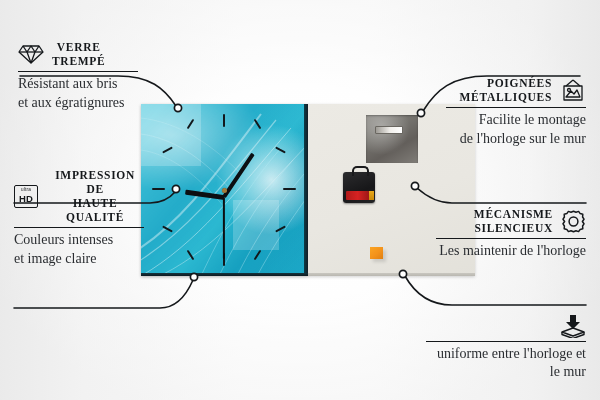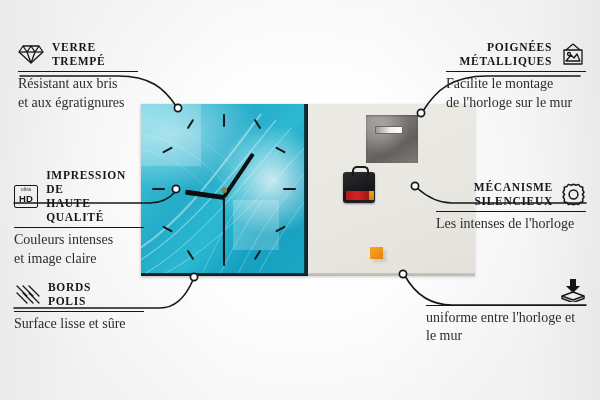--- a/index.html
+++ b/index.html
@@ -107,25 +107,25 @@
   .feat .titles{
     font-family:"Liberation Serif",serif;font-weight:bold;
     font-size:11.5px;letter-spacing:.7px;color:#15181b;line-height:1.22;
     text-transform:uppercase;
   }
   .feat .rule{height:1px;background:#15181b;margin-top:3px;}
   .feat .desc{
     font-family:"Liberation Serif",serif;font-size:14px;color:#2a2d31;
     line-height:1.32;margin-top:3px;
   }
-  .feat.left .titles{text-align:left;}
+  .feat.left .titles{text-align:center;}
   .feat.left .desc{text-align:left;}
-  .feat.right .head{flex-direction:row;justify-content:flex-end;}
+  .feat.right .head{flex-direction:row;justify-content:flex-end;margin-top:36px;}
   .feat.right .titles{text-align:right;}
-  .feat.right .desc{}
+  .feat.right .desc{text-align:right;}
   .ico{flex:0 0 auto;display:block;}
   .hd-box{
     width:24px;height:21px;border:1.4px solid #15181b;border-radius:2px;
     display:flex;flex-direction:column;align-items:center;justify-content:center;
     font-family:"Liberation Sans",sans-serif;color:#15181b;line-height:1;
   }
   .hd-box .u{font-size:4.6px;letter-spacing:.2px;margin-bottom:1px;}
   .hd-box .h{font-size:9.5px;font-weight:bold;letter-spacing:.3px;}
 </style>
 </head>
@@ -259,42 +259,20 @@
         <div>HAUTE QUALITÉ</div>
       </div>
     </div>
     <div class="rule" style="width: 130px;"></div>
     <div class="desc">
       <div>Couleurs intenses</div>
       <div>et image claire</div>
     </div>
   </div>
 
-  <div class="feat left" style="left:14px;top:280px;width:130px;">
-    <div class="head">
-      <svg class="ico" width="26" height="22" viewBox="0 0 26 22">
-        <g stroke="#15181b" stroke-width="1.3" stroke-linecap="round">
-          <path d="M3,3 L13,13"></path>
-            <path d="M9,3 L19,13"></path>
-            <path d="M15,3 L25,13"></path>
-          <path d="M3,10 L13,20"></path>
-            <path d="M9,10 L19,20"></path>
-            <path d="M15,10 L25,20"></path>
-        </g>
-      </svg>
-      <div class="titles">
-        <div>BORDS</div>
-        <div>POLIS</div>
-      </div>
-    </div>
-    <div class="rule" style="width: 130px;"></div>
-    <div class="desc">
-      <div>Surface lisse et sûre</div>
-    </div>
-  </div>
 
   <div class="feat right" style="right:14px;top:40px;width:140px;">
     <div class="head">
       <div class="titles">
         <div>POIGNÉES</div>
         <div>MÉTALLIQUES</div>
       </div>
       <svg class="ico" width="26" height="23" viewBox="0 0 26 23">
         <g fill="none" stroke="#15181b" stroke-width="1.3" stroke-linejoin="round">
           <path d="M13,1 L6,7"></path>
@@ -305,40 +283,40 @@
         </g>
       </svg>
     </div>
     <div class="rule" style="width: 140px; margin-left: auto;"></div>
     <div class="desc">
       <div>Facilite le montage</div>
       <div>de l'horloge sur le mur</div>
     </div>
   </div>
 
-  <div class="feat right" style="right:14px;top:180px;width:150px;">
+  <div class="feat right" style="right:14px;top:171px;width:150px;">
     <div class="head">
       <div class="titles">
         <div>MÉCANISME</div>
         <div>SILENCIEUX</div>
       </div>
       <svg class="ico" width="25" height="25" viewBox="0 0 25 25">
         <g fill="none" stroke="#15181b" stroke-width="1.5" stroke-linejoin="round">
           <path d="M12.5,2.2 L15,3.2 L17.6,2.4 L19.2,4.6 L21.8,5.2 L21.6,8 L23,10.2
                    L21.4,12.5 L23,14.8 L21.6,17 L21.8,19.8 L19.2,20.4 L17.6,22.6
                    L15,21.8 L12.5,22.8 L10,21.8 L7.4,22.6 L5.8,20.4 L3.2,19.8
                    L3.4,17 L2,14.8 L3.6,12.5 L2,10.2 L3.4,8 L3.2,5.2 L5.8,4.6
                    L7.4,2.4 L10,3.2 Z"></path>
           <circle cx="12.5" cy="12.5" r="4.4"></circle>
         </g>
       </svg>
     </div>
     <div class="rule" style="width: 150px; margin-left: auto;"></div>
     <div class="desc">
-      <div>Les intenses de l'horloge</div>
+      <div>Les maintenir de l'horloge</div>
     </div>
   </div>
 
   <div class="feat right" style="right:14px;top:278px;width:160px;">
     <div class="head">
       <svg class="ico" width="26" height="24" viewBox="0 0 26 24">
         <g fill="none" stroke="#15181b" stroke-width="1.4" stroke-linejoin="round">
           <path d="M10,1 L16,1 L16,8 L20,8 L13,15 L6,8 L10,8 Z" fill="#15181b" stroke="none"></path>
           <path d="M13,14 L24,18 L13,22 L2,18 Z"></path>
           <path d="M2,18 L2,20.5 L13,24.5 L24,20.5 L24,18"></path>

